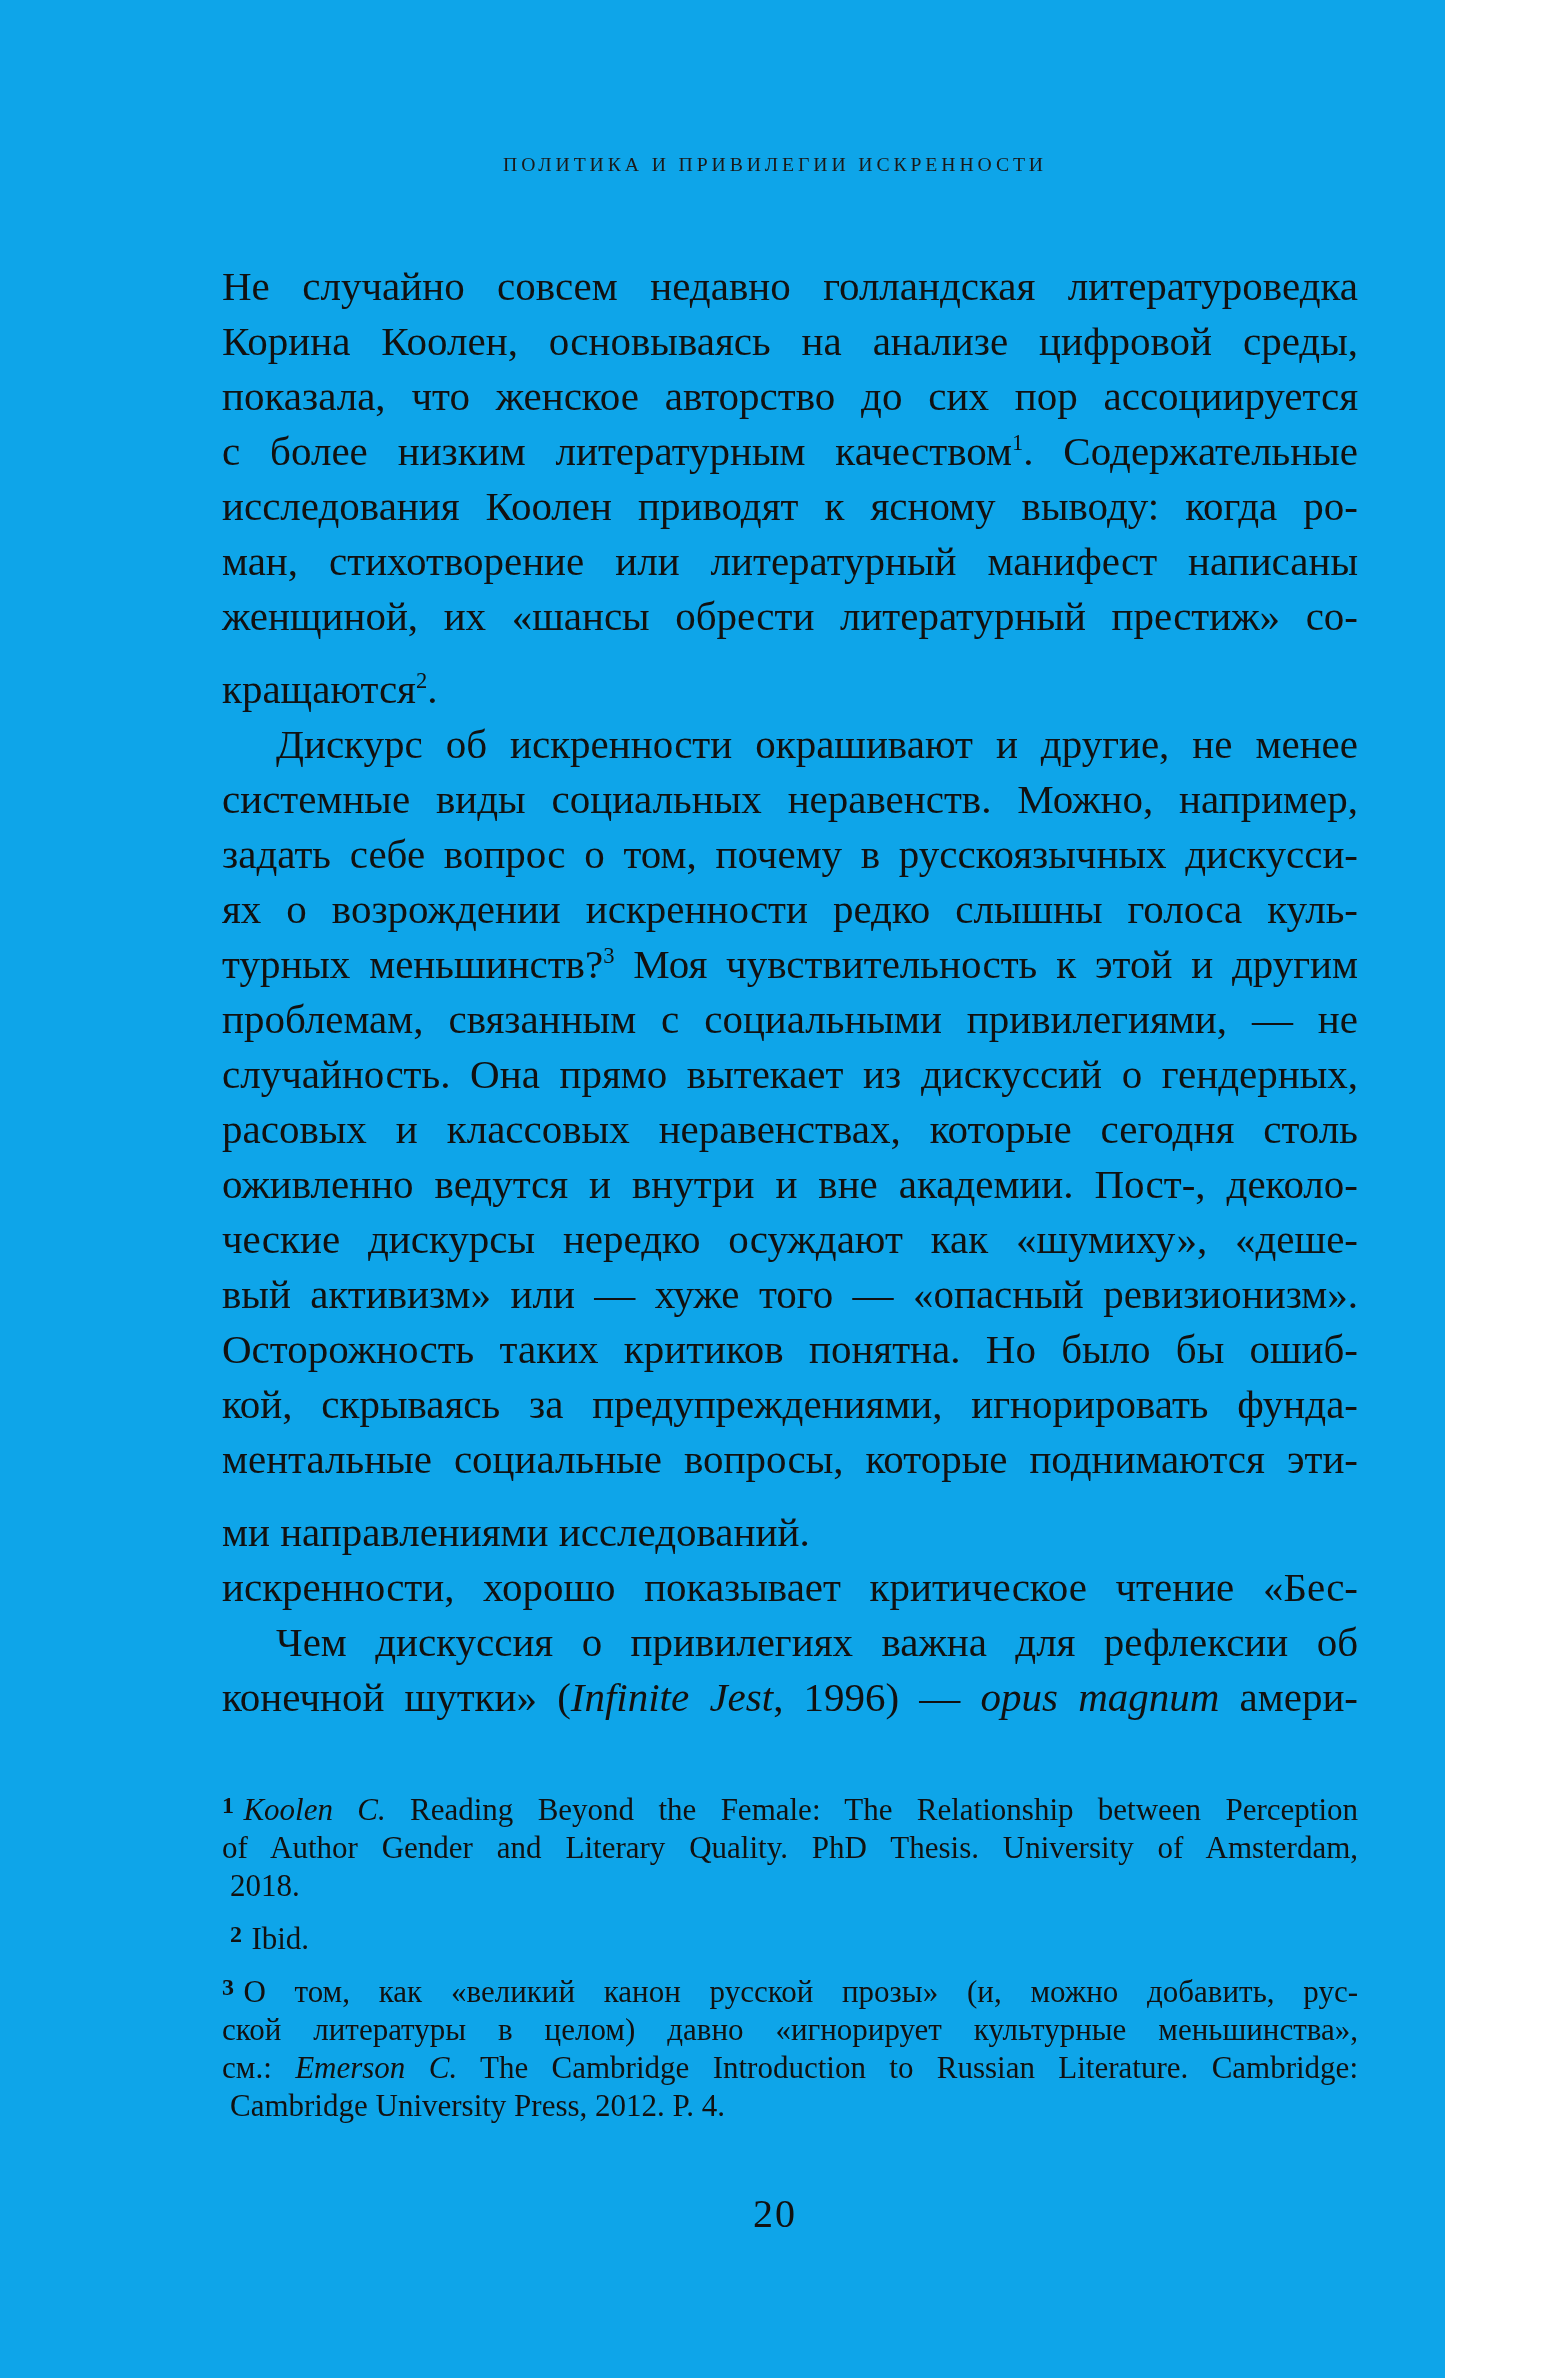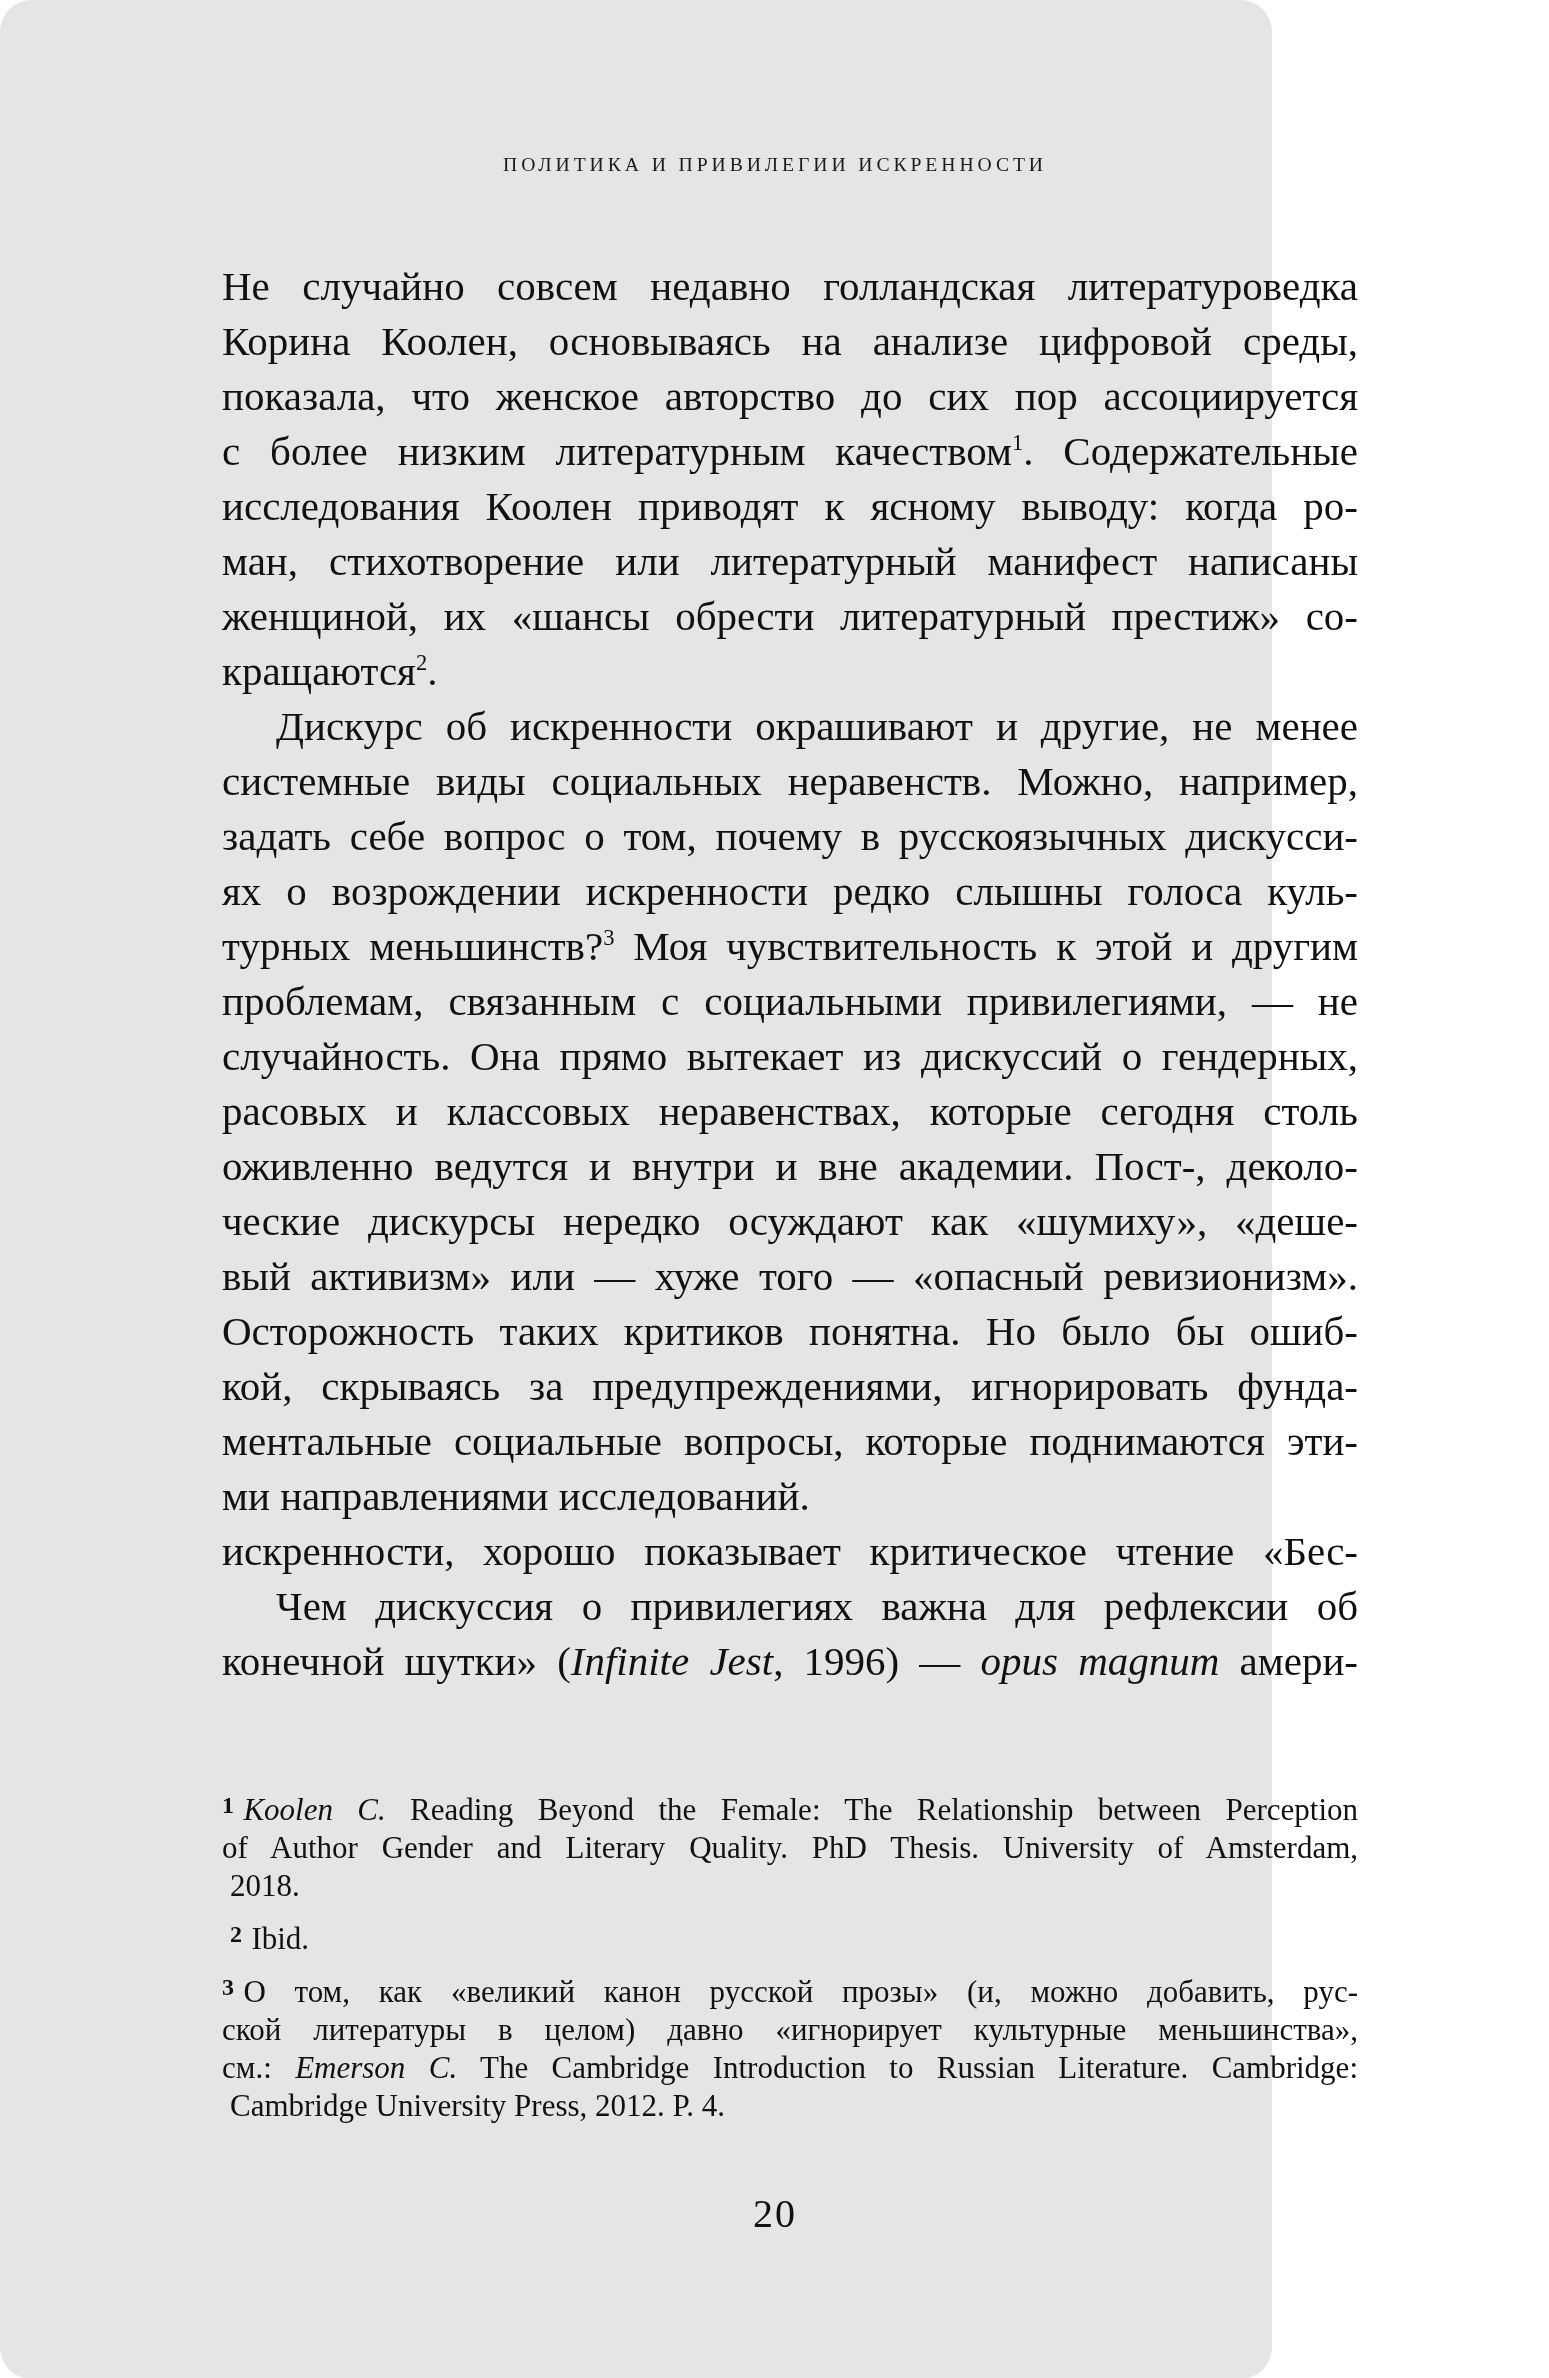--- a/index.html
+++ b/index.html
@@ -1,26 +1,26 @@
 <!DOCTYPE html>
 <html style="font-size:15px"><head>
 <meta charset="utf-8">
 <style>
   html, body { margin: 0; padding: 0; background: #ffffff; }
   body { width: 1550px; height: 2379px; position: relative; overflow: hidden;
          font-family: "Liberation Serif", "DejaVu Serif", serif; color: #111; }
-  .page { position: absolute; left: 0; top: 0; width: 1272px; height: 2379px; background: #e5e5e5; border-radius: 32px; }
+  .page { position: absolute; left: 0; top: 0; width: 1445px; height: 2379px; background: #0ea5e9; }
 
   .running-head { position: absolute; top: 153px; left: 0; width: 1550px; text-align: center;
                   font-size: 19.7px; letter-spacing: 3.9px; text-transform: uppercase; color: #1a1a1a; }
 
   .body-text { position: absolute; left: 222px; top: 259px; width: 1136px; }
   .line { display: block; height: 55px; line-height: 55px; font-size: 41px;
           text-align: justify; text-align-last: justify; white-space: nowrap; overflow: visible; }
-  .line.last { text-align-last: left; }
+  .line.last { text-align-last: left; margin-top: 18px; }
   .line.indent { padding-left: 54px; }
   sup.fn { font-size: 22.5px; vertical-align: 0; position: relative; top: -15px; line-height: 0; }
   .it { font-style: italic; }
 
   .footnotes { position: absolute; left: 222px; top: 1791px; width: 1136px; }
   .fline { display: block; height: 38px; line-height: 38px; font-size: 31px;
            text-align: justify; text-align-last: justify; white-space: nowrap; }
   .fline.last { text-align-last: left; margin-left: 8px; }
   .fgap { height: 15px; }
   .fn-num { font-size: 24px; font-weight: bold; position: relative; top: -6.6px; margin-right: 9.4px; }

